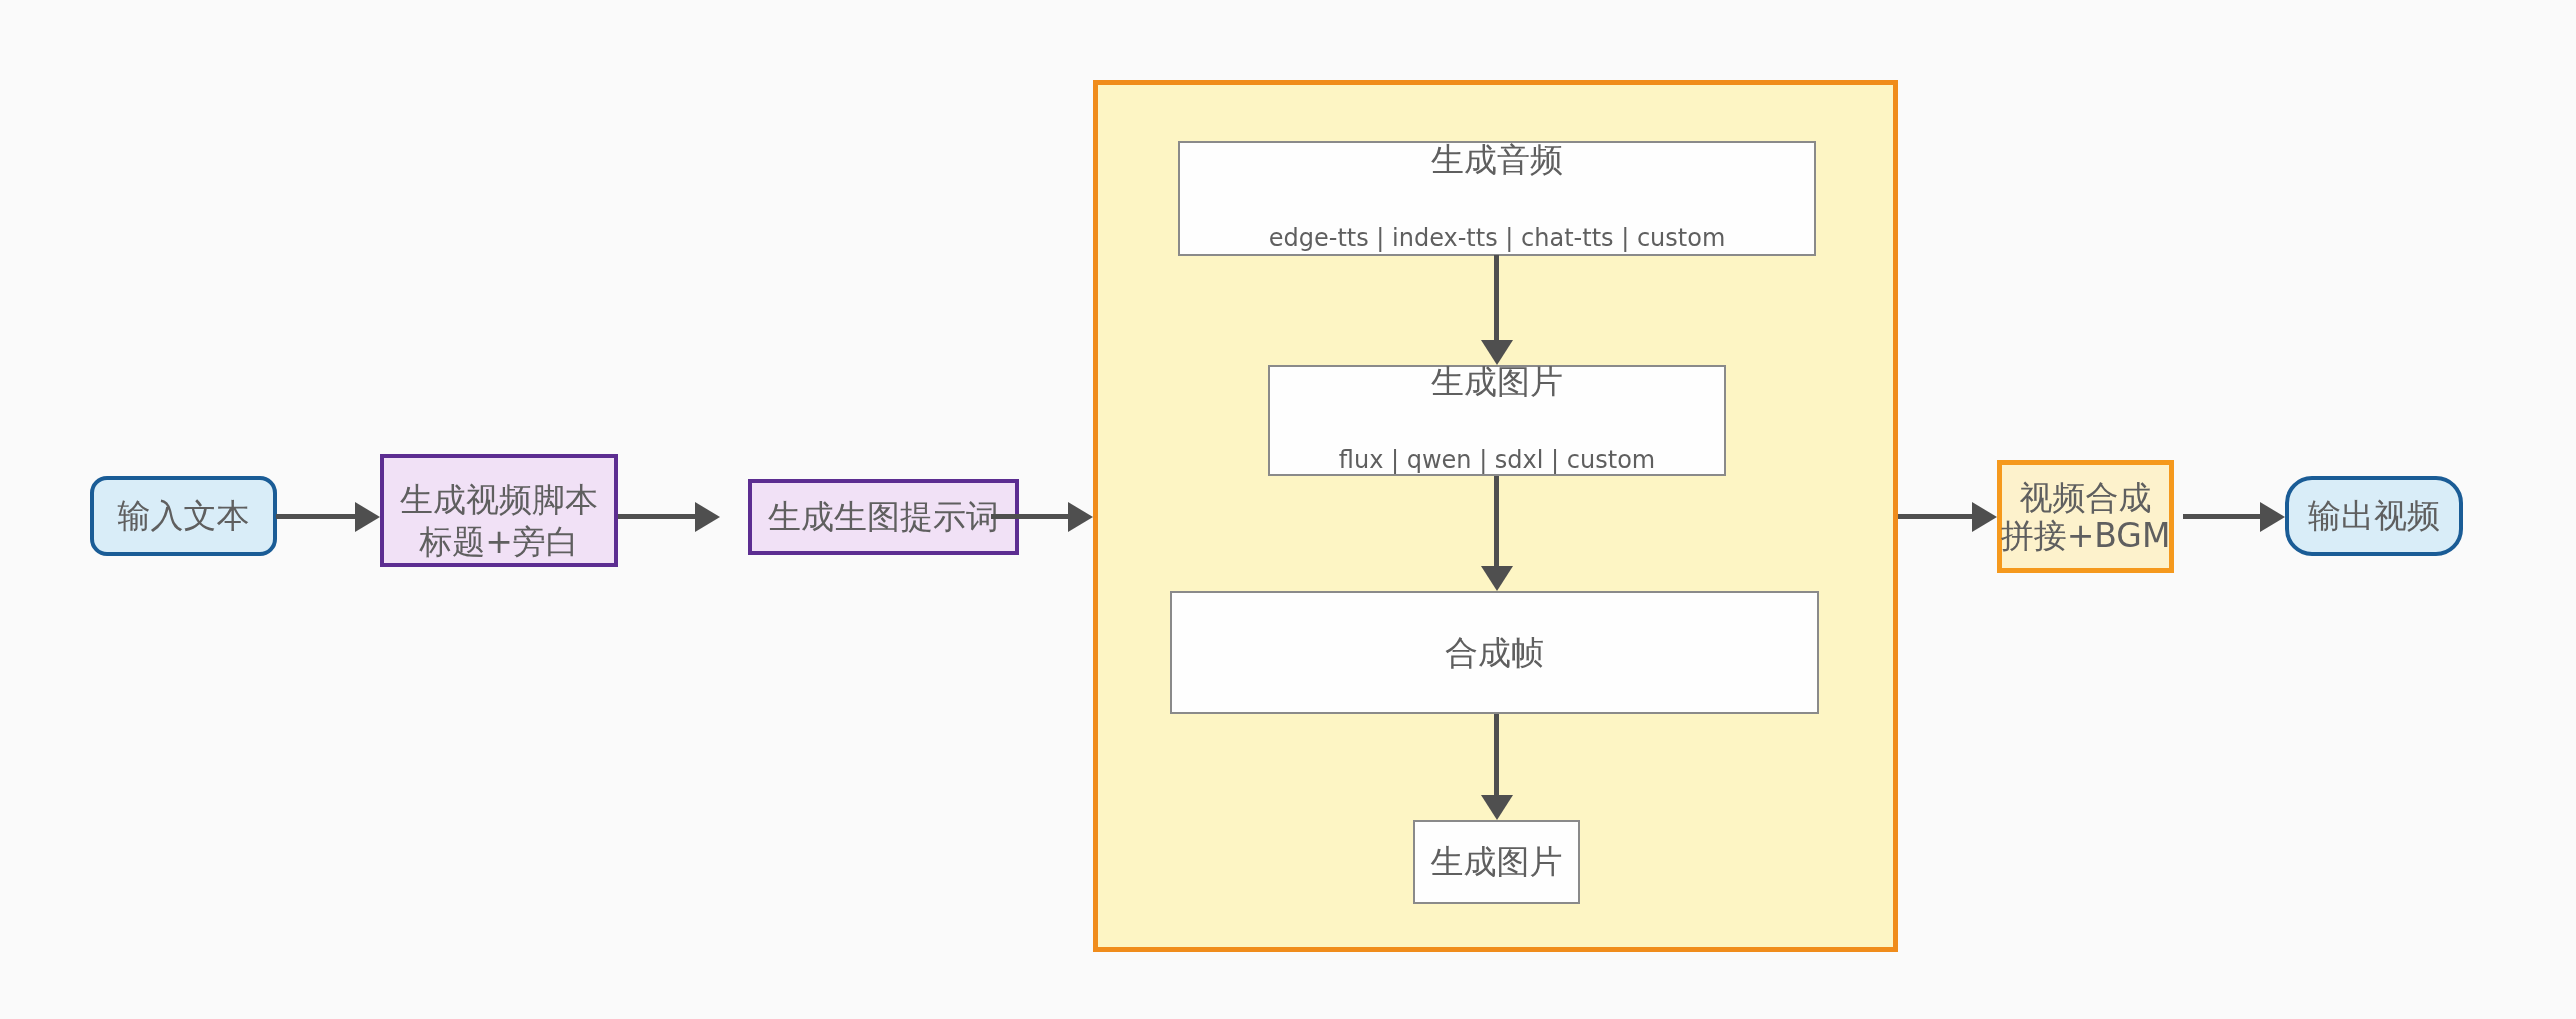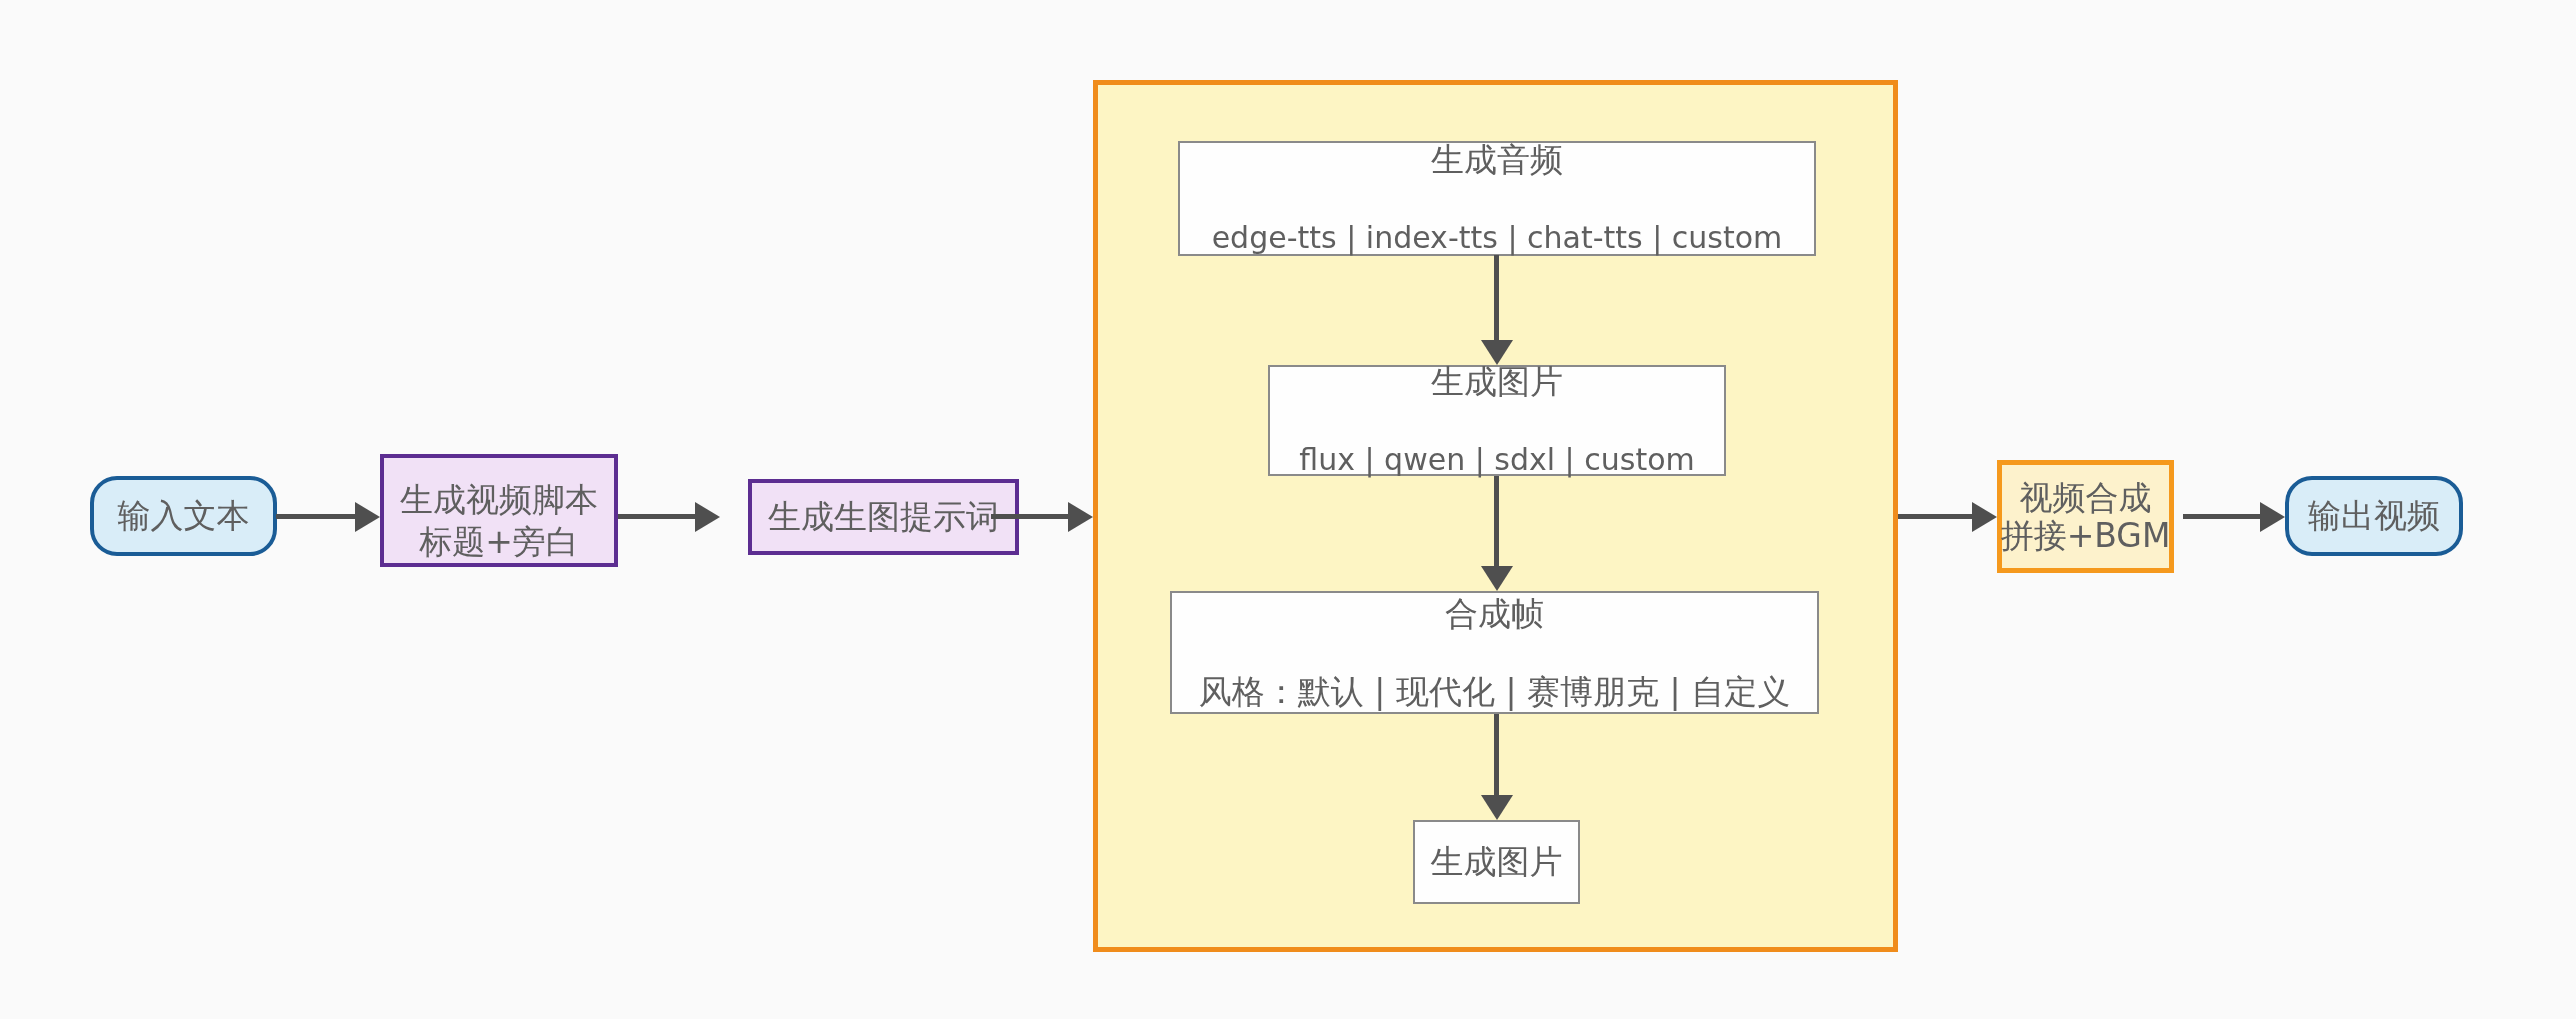--- a/index.html
+++ b/index.html
@@ -83,28 +83,28 @@
     flex-direction:column;
     align-items:center;
   }
   .varrow .shaft{width:5.5px;flex:1;background:var(--arrow);}
   .varrow .head{
     width:0;height:0;
     border-left:16.4px solid transparent;
     border-right:16.4px solid transparent;
     border-top:25.5px solid var(--arrow);
   }
-  .sub{font-size:30px;}
+  .sub{font-size:24px;}
 </style>
 </head>
 <body>
 
 <div class="container-box"></div>
 
-<div class="node pill" style="left:90px;top:476px;width:187px;height:80px;">
+<div class="node pill" style="left:90px;top:476px;width:187px;height:80px;border-radius:17px;">
   <span>输入文本</span>
 </div>
 
 <div class="harrow" style="left:276px;top:501px;width:104px;">
   <div class="shaft"></div>
   <div class="head"></div>
 </div>
 
 <div class="node purple" style="left:380px;top:454px;width:238px;height:113px;justify-content:flex-end;">
   <span>生成视频脚本</span>
@@ -140,21 +140,20 @@
   <span class="sub">flux | qwen | sdxl | custom</span>
 </div>
 
 <div class="varrow" style="left:1480px;top:476px;height:115px;">
   <div class="shaft"></div>
   <div class="head"></div>
 </div>
 
 <div class="node whitebox" style="left:1170px;top:591px;width:649px;height:123px;">
   <span>合成帧</span>
-  <span>风格：默认 | 现代化 | 赛博朋克 | 自定义</span>
 </div>
 
 <div class="varrow" style="left:1480px;top:714px;height:106px;">
   <div class="shaft"></div>
   <div class="head"></div>
 </div>
 
 <div class="node whitebox" style="left:1413px;top:820px;width:167px;height:84px;">
   <span>生成图片</span>
 </div>

